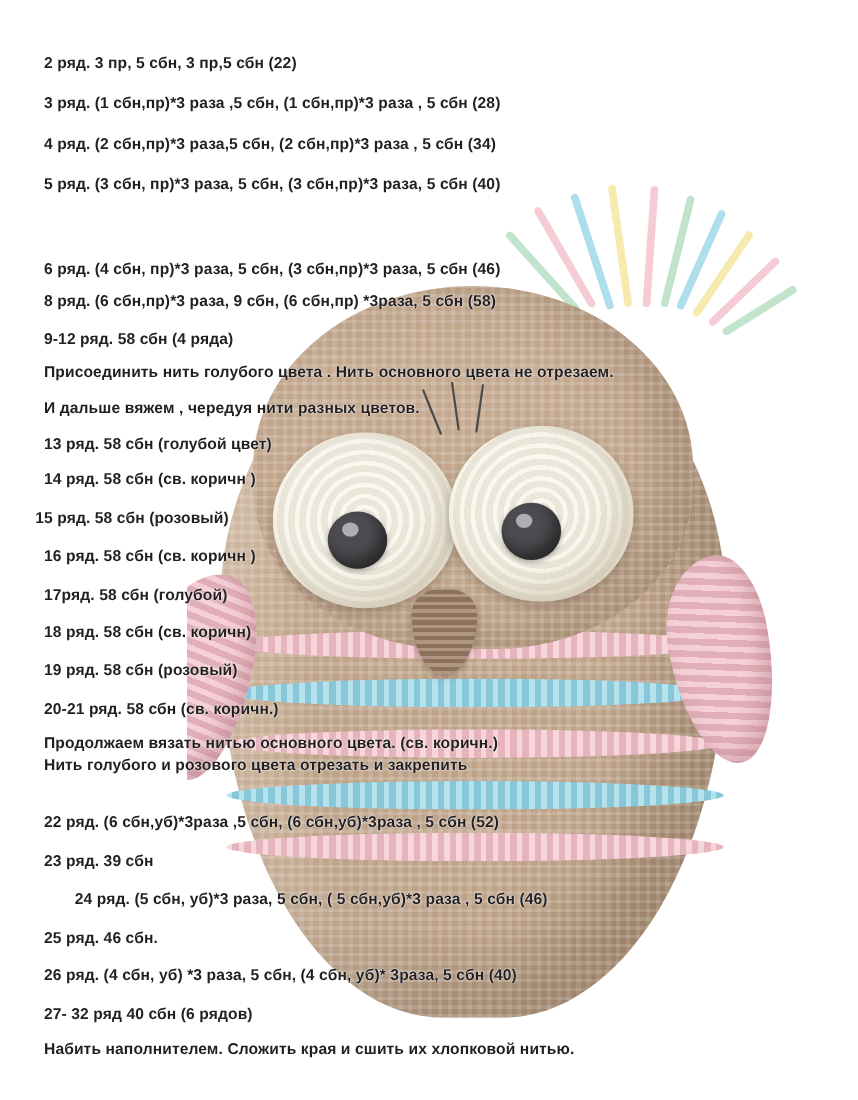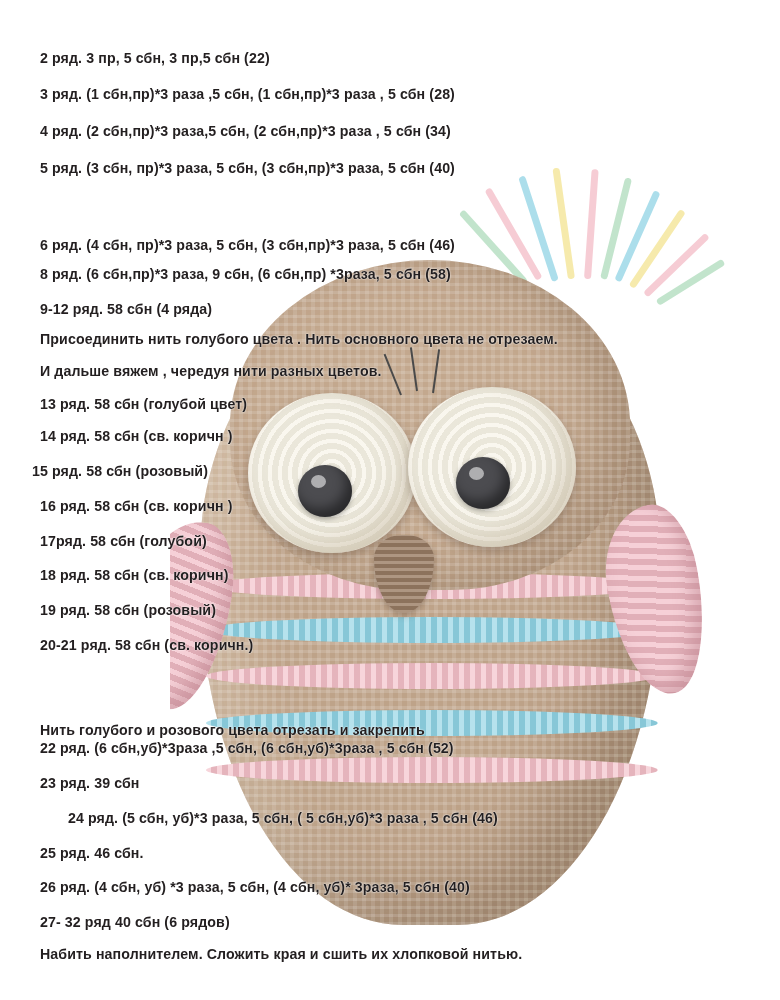--- a/index.html
+++ b/index.html
@@ -231,21 +231,22 @@
       <div class="line" style="left: 40px; top: 363px;">И дальше вяжем  ,  чередуя нити разных цветов.</div>
       <div class="line" style="left: 40px; top: 331px;">Присоединить нить  голубого цвета .  Нить основного цвета не отрезаем.</div>
       <div class="line" style="left: 40px; top: 396px;">13 ряд. 58 сбн  (голубой цвет)</div>
       <div class="line" style="left: 40px; top: 428px;">14 ряд.  58 сбн  (св. коричн )</div>
       <div class="line" style="left: 32px; top: 463px;">15 ряд. 58 сбн  (розовый)</div>
       <div class="line" style="left: 40px; top: 498px;">16 ряд. 58 сбн   (св. коричн )</div>
       <div class="line" style="left: 40px; top: 533px;">17ряд. 58 сбн   (голубой)</div>
       <div class="line" style="left: 40px; top: 567px;">18 ряд. 58 сбн  (св. коричн)</div>
       <div class="line" style="left: 40px; top: 602px;">19 ряд. 58 сбн  (розовый)</div>
       <div class="line" style="left: 40px; top: 637px;">20-21 ряд. 58 сбн  (св. коричн.)</div>
-      <div class="line" style="left: 40px; top: 722px;">Нить голубого и розового цвета отрезать и закрепить</div>
+      <div class="line" style="left: 40px; top: 668px;">Продолжаем вязать нитью основного цвета. (св. коричн.)</div>
+      <div class="line" style="left: 40px; top: 688px;">Нить голубого и розового цвета отрезать и закрепить</div>
       <div class="line" style="left: 40px; top: 740px;">22 ряд. (6 сбн,уб)*3раза ,5 сбн, (6 сбн,уб)*3раза , 5 сбн  (52)</div>
       <div class="line" style="left: 40px; top: 775px;">23 ряд.  39 сбн</div>
       <div class="line" style="left: 40px; top: 810px; margin-left: 28px;">24 ряд. (5 сбн, уб)*3 раза, 5 сбн, ( 5 сбн,уб)*3 раза , 5 сбн  (46)</div>
       <div class="line" style="left: 40px; top: 845px;">25 ряд. 46 сбн.</div>
       <div class="line" style="left: 40px; top: 879px;">26 ряд.  (4 сбн, уб) *3 раза, 5 сбн, (4 сбн, уб)* 3раза, 5 сбн (40)</div>
       <div class="line" style="left: 40px; top: 914px;">27- 32 ряд  40 сбн    (6 рядов)</div>
       <div class="line" style="left: 40px; top: 946px;"> Набить наполнителем. Сложить края и сшить их хлопковой нитью.</div>
     </div>
 
 </div>

